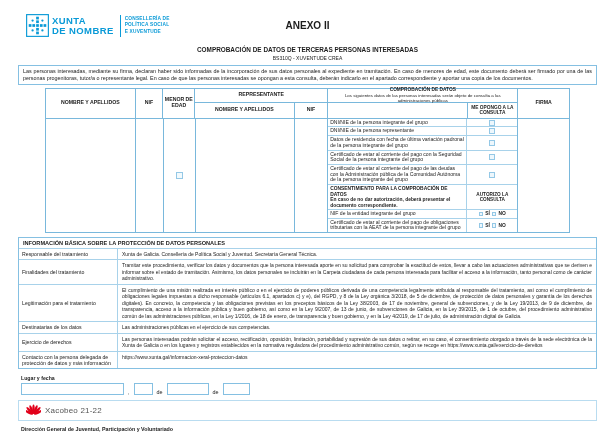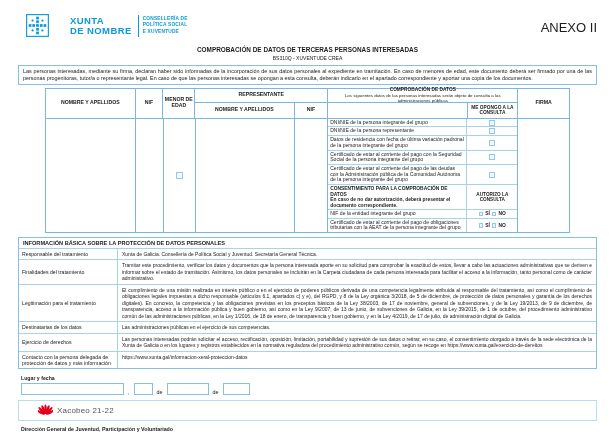--- a/index.html
+++ b/index.html
@@ -3,24 +3,24 @@
 <meta charset="utf-8">
 <style>
   *{box-sizing:border-box;margin:0;padding:0}
   html,body{background:#fff}
   body{width:615px;height:439px;overflow:hidden;font-family:"Liberation Sans",sans-serif;color:#1c1c1c}
   .page{width:615px;height:439px;padding:12px 18px 0;position:relative;background:#fff}
 
   
   .header{position:relative;height:32px}
   .logo{position:absolute;left:8px;top:2px;display:flex;align-items:center}
-  .logo-name{color:#0a9ad7;font-weight:bold;font-size:9.5px;line-height:1.02;letter-spacing:.4px;margin-left:21px}
+  .logo-name{color:#0a9ad7;font-weight:bold;font-size:9.5px;line-height:1.02;letter-spacing:.4px;margin-left:3px}
   .logo-divider{width:1px;height:22px;background:#0a9ad7;margin:0 4px 0 6px}
   .logo-dept{color:#0a9ad7;font-size:4.8px;font-weight:bold;line-height:1.3;letter-spacing:.2px}
-  .annex{position:absolute;left:0;right:0;top:8px;text-align:right;font-size:13px;font-weight:normal}
+  .annex{position:absolute;left:0;right:0;top:8px;text-align:center;font-size:10px;font-weight:bold}
 
   
   .title-block{text-align:center;margin-top:2px}
   .doc-title{font-size:6.4px;font-weight:bold}
   .doc-code{font-size:5px;margin-top:1.5px}
 
   
   .intro-box{margin-top:4px;border:1px solid #85c0e2;padding:2px 4px;font-size:5.4px;line-height:1.32;text-align:justify}
 
   
@@ -66,21 +66,21 @@
 
   
   .pd{margin-top:6px;padding-left:3px}
   .pd-label{font-size:5.2px;font-weight:bold}
   .pd-row{display:flex;align-items:flex-end;gap:4px;margin-top:2px}
   .pd-input{border:1px solid #85c0e2;height:12px;background:#fff}
   .pd-wide{width:103px}.pd-day{width:19px}.pd-month{width:42px}.pd-year{width:27px}
   .pd-sep{font-size:5.4px;line-height:1}
 
   
-  .xac-box{margin-top:5px;border:1px solid #b9dcf0;height:21px;display:flex;align-items:center;padding-left:19px;gap:4px}
+  .xac-box{margin-top:5px;border:1px solid #b9dcf0;height:21px;display:flex;align-items:center;padding-left:7px;gap:4px}
   .xac-text{font-size:8px;color:#555;letter-spacing:.2px}
   .org-unit{margin-top:5px;padding-left:3px;font-size:5.3px;font-weight:bold;color:#222}
 </style>
 </head>
 <body>
 
 <div class="page">
 
   <div class="header">
     <div class="logo">

